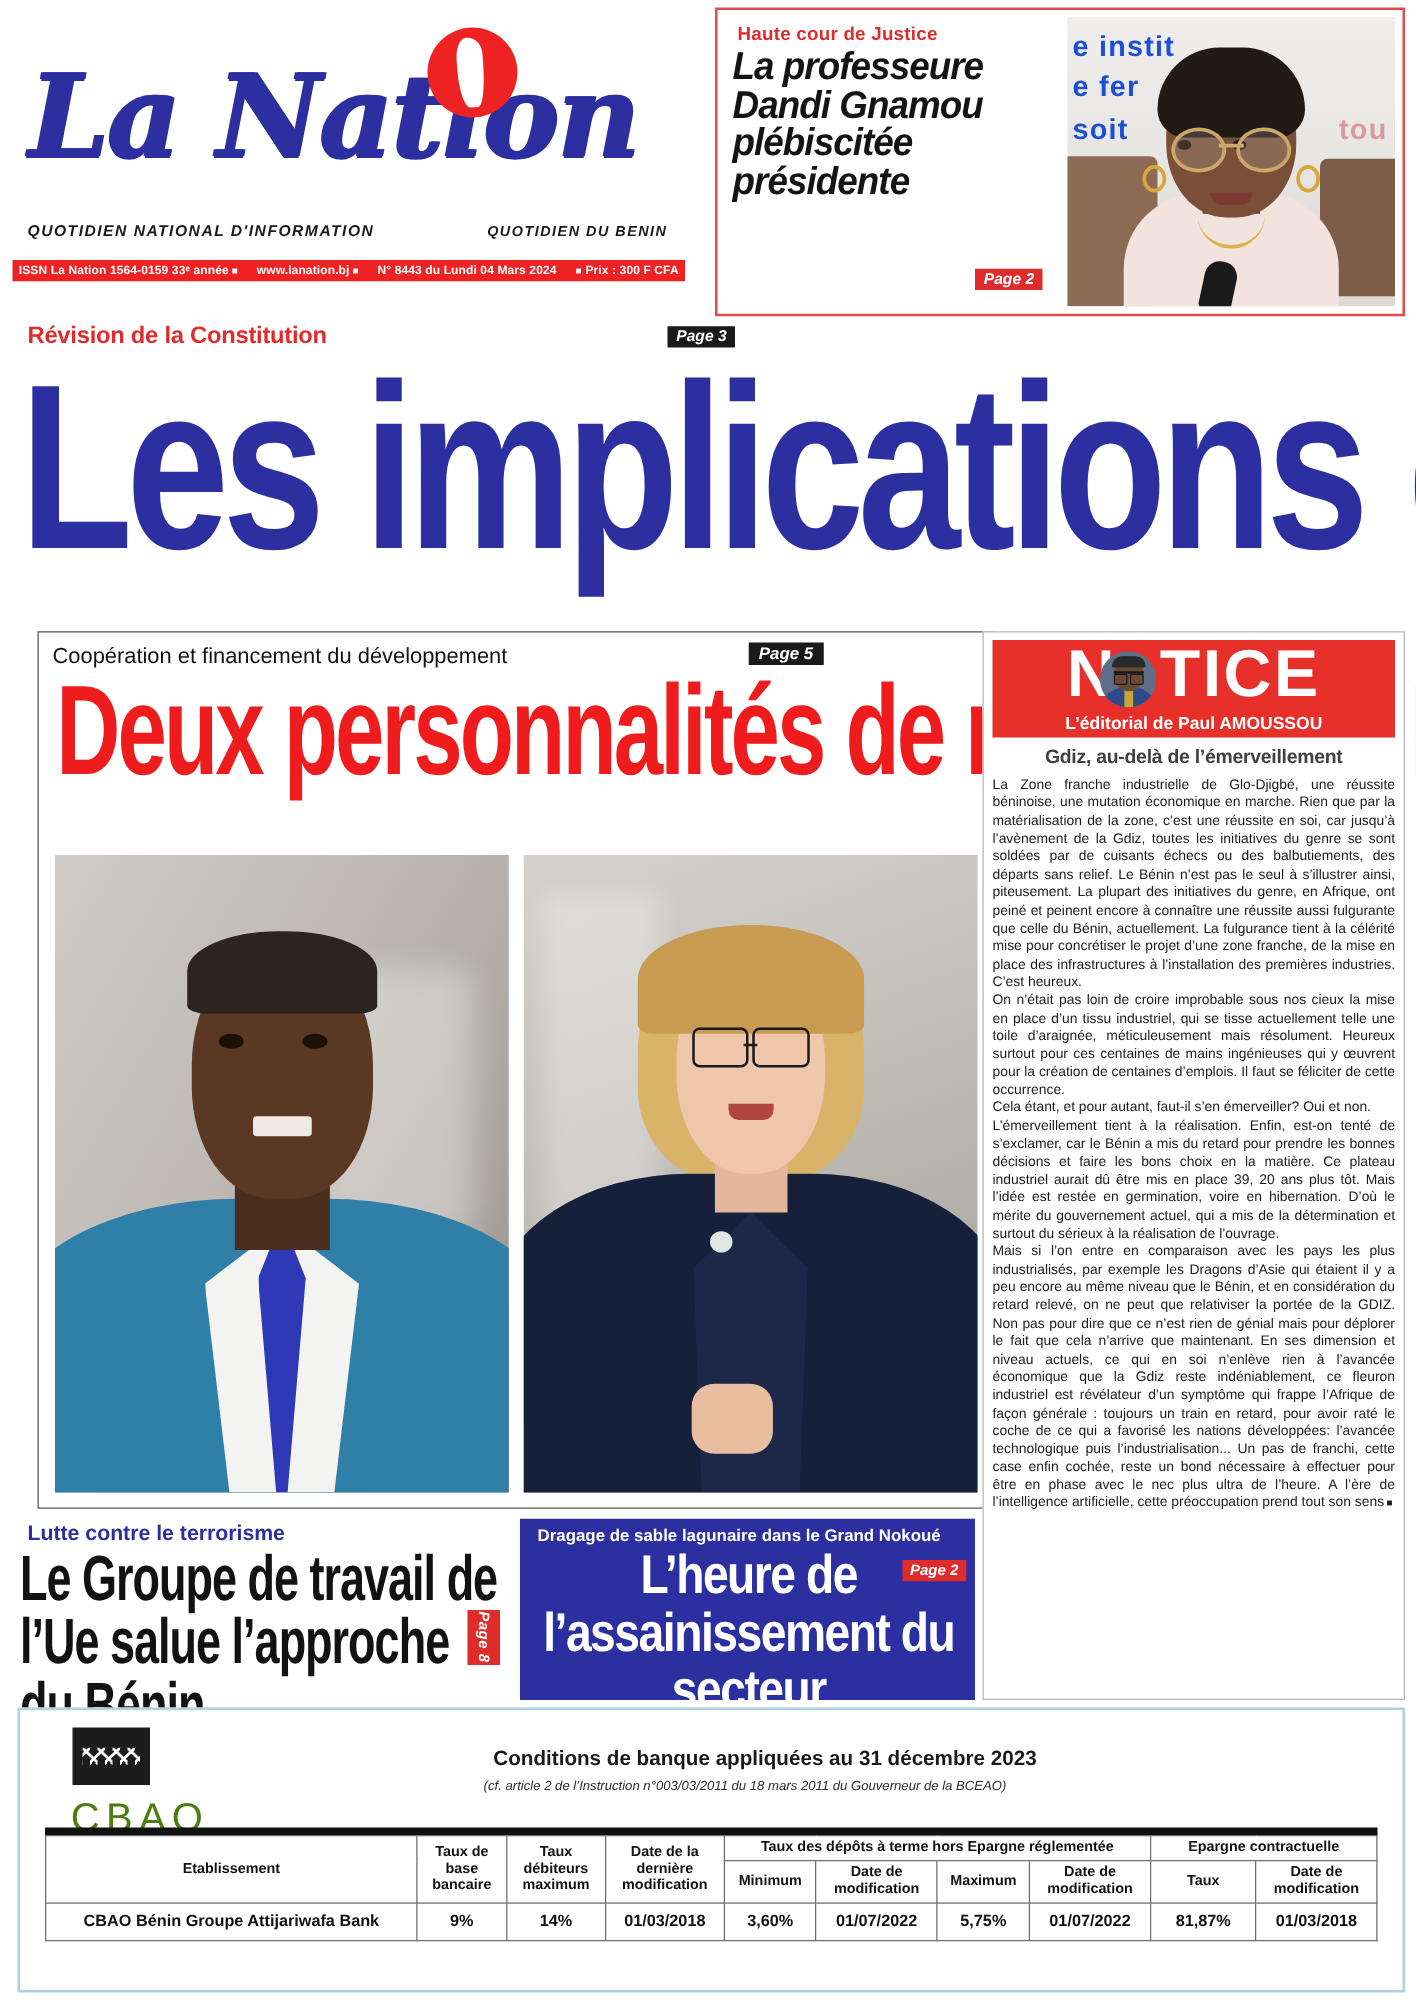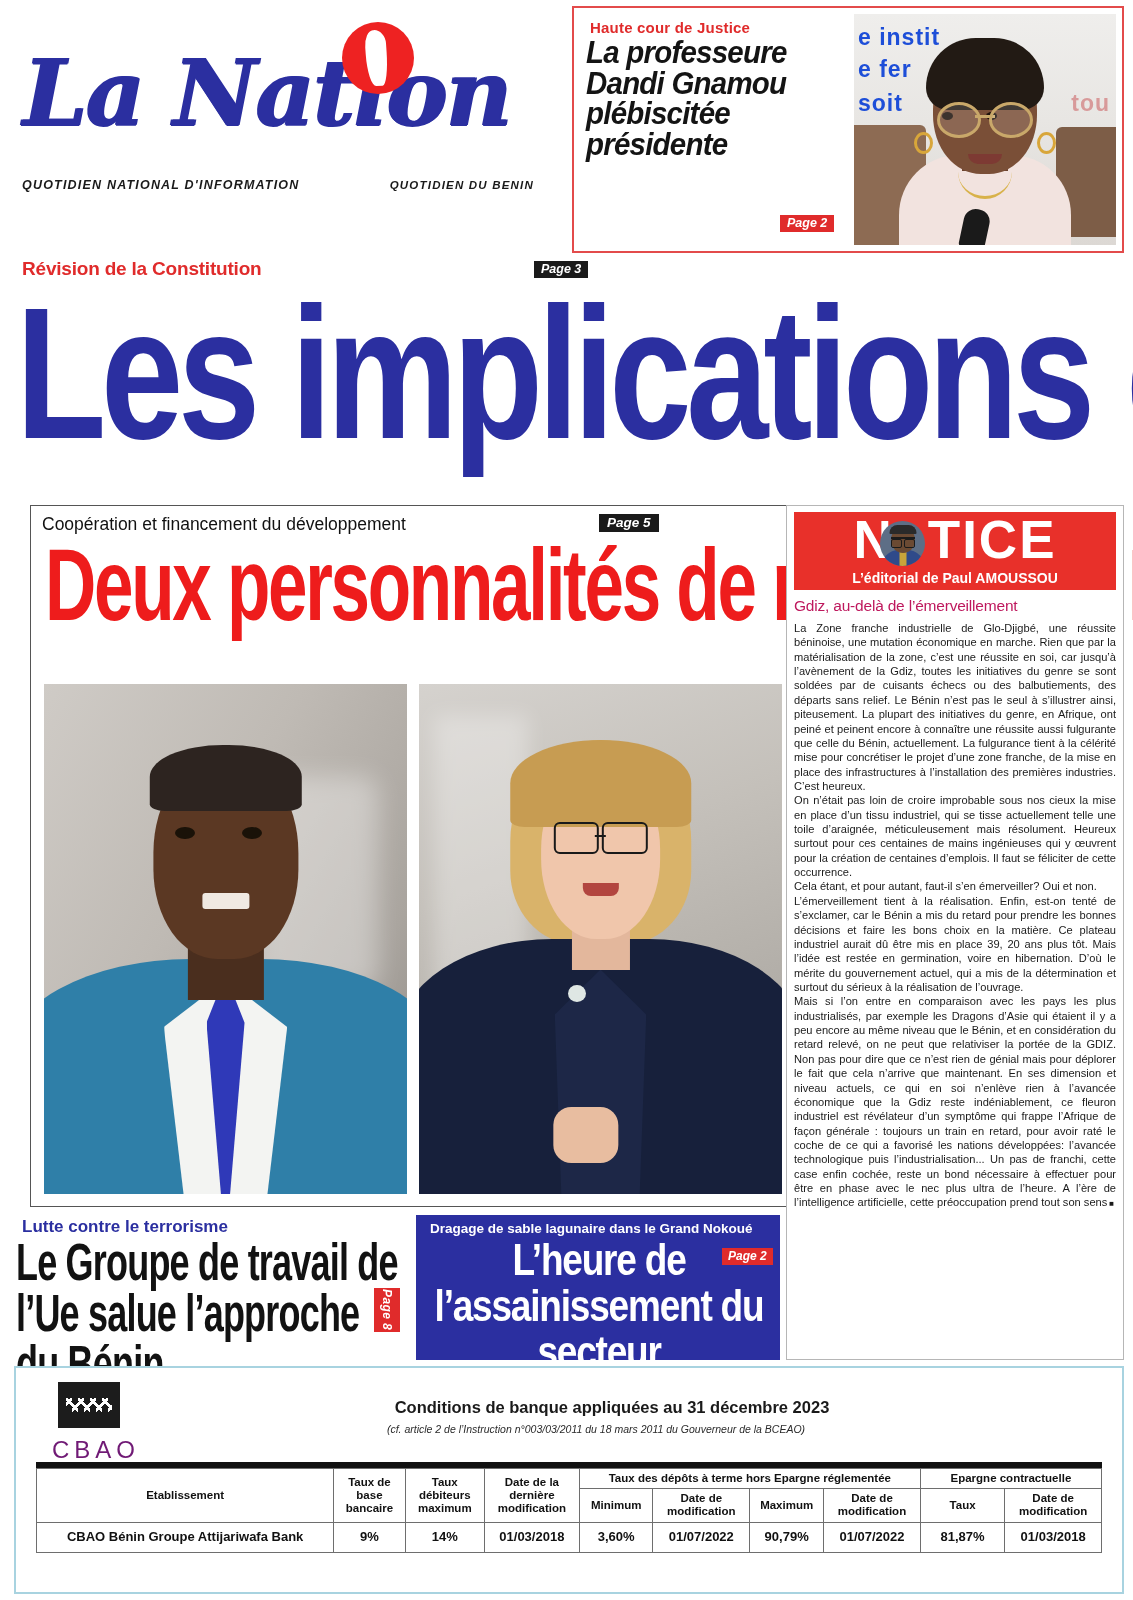--- a/index.html
+++ b/index.html
@@ -526,23 +526,24 @@
     position: absolute;
     left: 0; bottom: 4px;
     width: 100%;
     text-align: center;
     font-size: 14px;
     font-weight: bold;
     color: #ffffff;
   }
   .edit-title {
     margin-top: 7px;
+    text-align: center;
     font-size: 15.5px;
-    color: #be185d;
-    font-weight: normal;
+    color: #404040;
+    font-weight: bold;
     letter-spacing: -0.2px;
   }
   .edit-body {
     margin-top: 6px;
     font-family: "Liberation Sans", sans-serif;
     font-size: 11.1px;
     line-height: 1.295;
     color: #1a1a1a;
     text-align: justify;
     hyphens: auto;
@@ -579,24 +580,25 @@
     content: "";
     position: absolute;
     left: 8px; top: 16px;
     width: 46px; height: 14px;
     background:
       linear-gradient(45deg, transparent 46%, #ffffff 46%, #ffffff 60%, transparent 60%) 0 0/12px 14px repeat-x,
       linear-gradient(-45deg, transparent 46%, #ffffff 46%, #ffffff 60%, transparent 60%) 6px 0/12px 14px repeat-x;
   }
   .cbao-name {
     margin-top: 8px;
-    font-size: 24px;
+    font-size: 32px;
     letter-spacing: 5px;
-    color: #701a75;
-    font-family: "Liberation Sans", sans-serif;
+    color: #4d7c0f;
+    font-family: "Liberation Sans", sans-serif;
+    text-align: center;
   }
   .bank-title {
     position: absolute;
     left: 196px; top: 30px;
     width: 800px;
     text-align: center;
     font-size: 16.5px;
     font-weight: bold;
     color: #1a1a1a;
   }
@@ -638,20 +640,26 @@
 <body>
 
 <div class="masthead">
   <div class="logo-wrap">
     <div class="logo-text">La Nation</div>
     <div class="logo-dot"></div>
   </div>
   <div class="tagline-row">
     <div class="tagline-left">QUOTIDIEN  NATIONAL  D'INFORMATION</div>
     <div class="tagline-right">QUOTIDIEN DU BENIN</div>
+  </div>
+  <div class="issn-bar">
+    <span class="sq-after">ISSN La Nation 1564-0159   33ᵉ année</span>
+    <span class="sq-after">www.lanation.bj</span>
+    <span>N° 8443  du Lundi 04 Mars 2024</span>
+    <span class="sq">Prix : 300 F CFA</span>
   </div>
 </div>
 
 <div class="teaser">
   <div class="teaser-kicker">Haute cour de Justice</div>
   <div class="teaser-head">La professeure Dandi Gnamou plébiscitée présidente</div>
   <div class="teaser-page">Page 2</div>
   <div class="teaser-photo">
     <div class="ph-bg"></div>
     <div class="ph-bgtext" style="left:4px;top:10px;">e instit</div>
@@ -780,20 +788,20 @@
       </tr>
     </thead>
     <tbody>
       <tr class="values">
         <td class="estab">CBAO Bénin Groupe Attijariwafa Bank</td>
         <td>9%</td>
         <td>14%</td>
         <td>01/03/2018</td>
         <td>3,60%</td>
         <td>01/07/2022</td>
-        <td>90,79%</td>
+        <td>5,75%</td>
         <td>01/07/2022</td>
         <td>81,87%</td>
         <td>01/03/2018</td>
       </tr>
     </tbody>
   </table>
 </div>
 
 </body></html>

